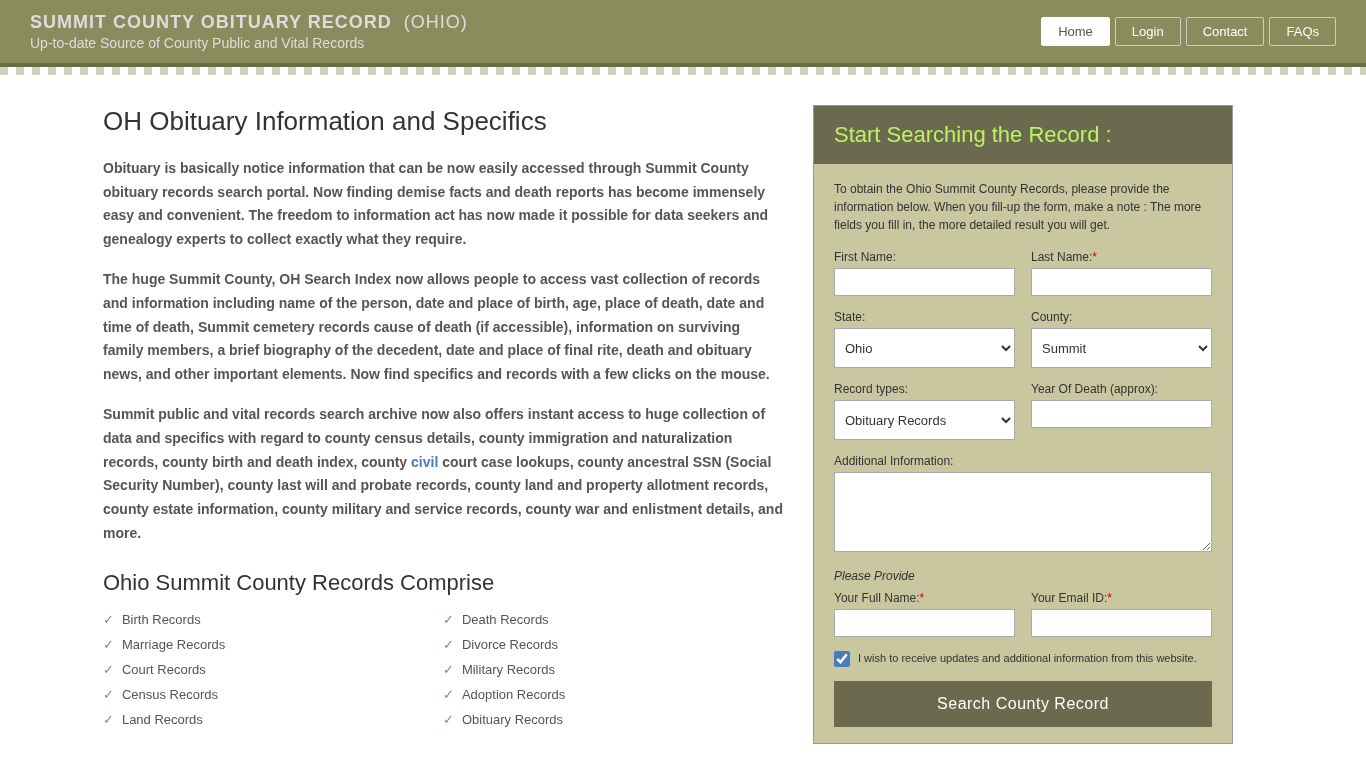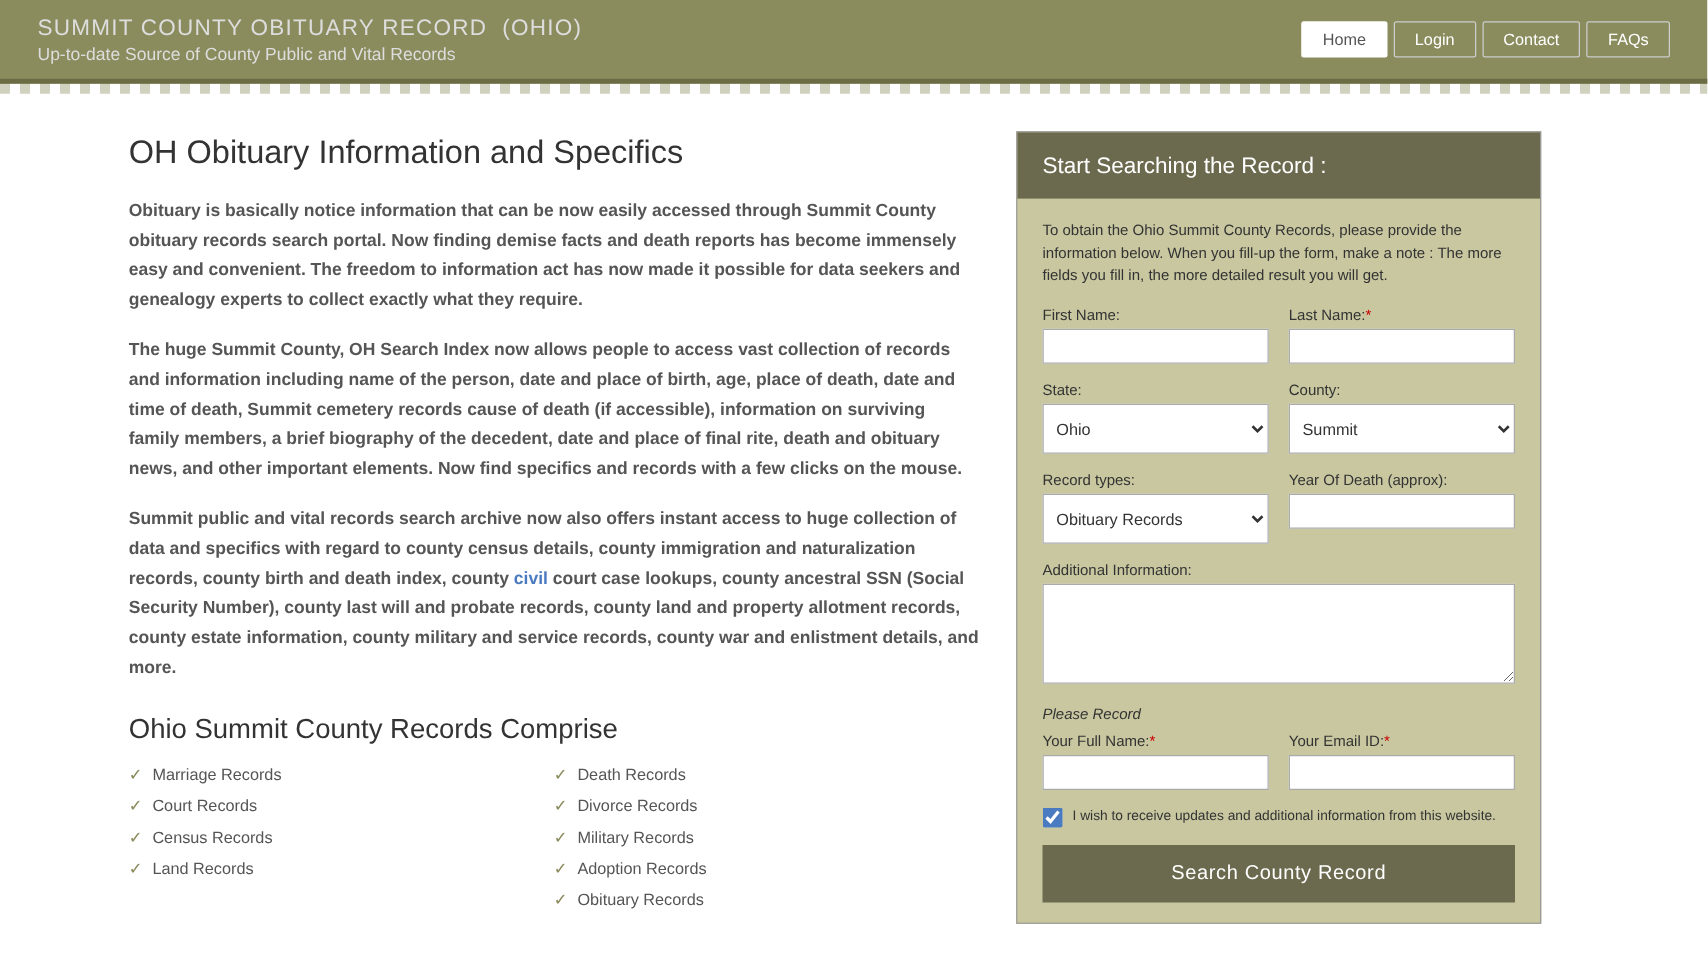--- a/index.html
+++ b/index.html
@@ -16,21 +16,21 @@
     }
     .header-left {}
     .header-title {
       font-size: 18px;
       color: #fff;
       font-weight: bold;
       letter-spacing: 1px;
       text-transform: uppercase;
     }
     .header-title span {
-      font-weight: normal;
+      font-weight: bold;
       color: #ddd;
     }
     .header-subtitle {
       font-size: 14px;
       color: #ddd;
       margin-top: 2px;
     }
     .header-nav {
       display: flex;
       align-items: center;
@@ -134,22 +134,22 @@
     .form-card {
       background: #b5b48a;
       border: 1px solid #999;
       padding: 0;
     }
     .form-header {
       background: #6b6a4e;
       padding: 16px 20px;
     }
     .form-title {
-      font-size: 18px;
-      color: #ffffff;
+      font-size: 22px;
+      color: #bef264;
       font-weight: normal;
     }
     .form-body {
       background: #c8c7a0;
       padding: 16px 20px;
     }
     .form-desc {
       font-size: 12px;
       color: #333;
       margin-bottom: 16px;
@@ -266,20 +266,23 @@
     <h1 class="page-title">OH Obituary Information and Specifics</h1>
     <p class="desc-text">Obituary is basically notice information that can be now easily accessed through Summit County obituary records search portal. Now finding demise facts and death reports has become immensely easy and convenient. The freedom to information act has now made it possible for data seekers and genealogy experts to collect exactly what they require.</p>
     <p class="desc-text">The huge Summit County, OH Search Index now allows people to access vast collection of records and information including name of the person, date and place of birth, age, place of death, date and time of death, Summit cemetery records cause of death (if accessible), information on surviving family members, a brief biography of the decedent, date and place of final rite, death and obituary news, and other important elements. Now find specifics and records with a few clicks on the mouse.</p>
     <p class="desc-text">Summit public and vital records search archive now also offers instant access to huge collection of data and specifics with regard to county census details, county immigration and naturalization records, county birth and death index, county <a href="#">civil</a> court case lookups, county ancestral SSN (Social Security Number), county last will and probate records, county land and property allotment records, county estate information, county military and service records, county war and enlistment details, and more.</p>
 
     <h2 class="section-title">Ohio Summit County Records Comprise</h2>
 
     <div class="records-list">
       <ul class="records-col">
         <li>
+            <span>Birth Records</span>
+          </li>
+        <li>
             <span>Marriage Records</span>
           </li>
         <li>
             <span>Court Records</span>
           </li>
         <li>
             <span>Census Records</span>
           </li>
         <li>
             <span>Land Records</span>
@@ -361,21 +364,21 @@
             <label class="form-label">Year Of Death (approx):</label>
             <input type="text" class="form-input" style="">
           </div>
         </div>
 
         <div class="form-group" style="margin-bottom:14px;">
           <label class="form-label">Additional Information:</label>
           <textarea class="form-textarea" style=""></textarea>
         </div>
 
-        <div class="please-provide">Please Record</div>
+        <div class="please-provide">Please Provide</div>
 
         <div class="form-row">
           <div class="form-group">
             <label class="form-label">
               <span>Your Full Name:</span><span class="required">*</span>
             </label>
             <input type="text" class="form-input" style="">
           </div>
           <div class="form-group">
             <label class="form-label">

